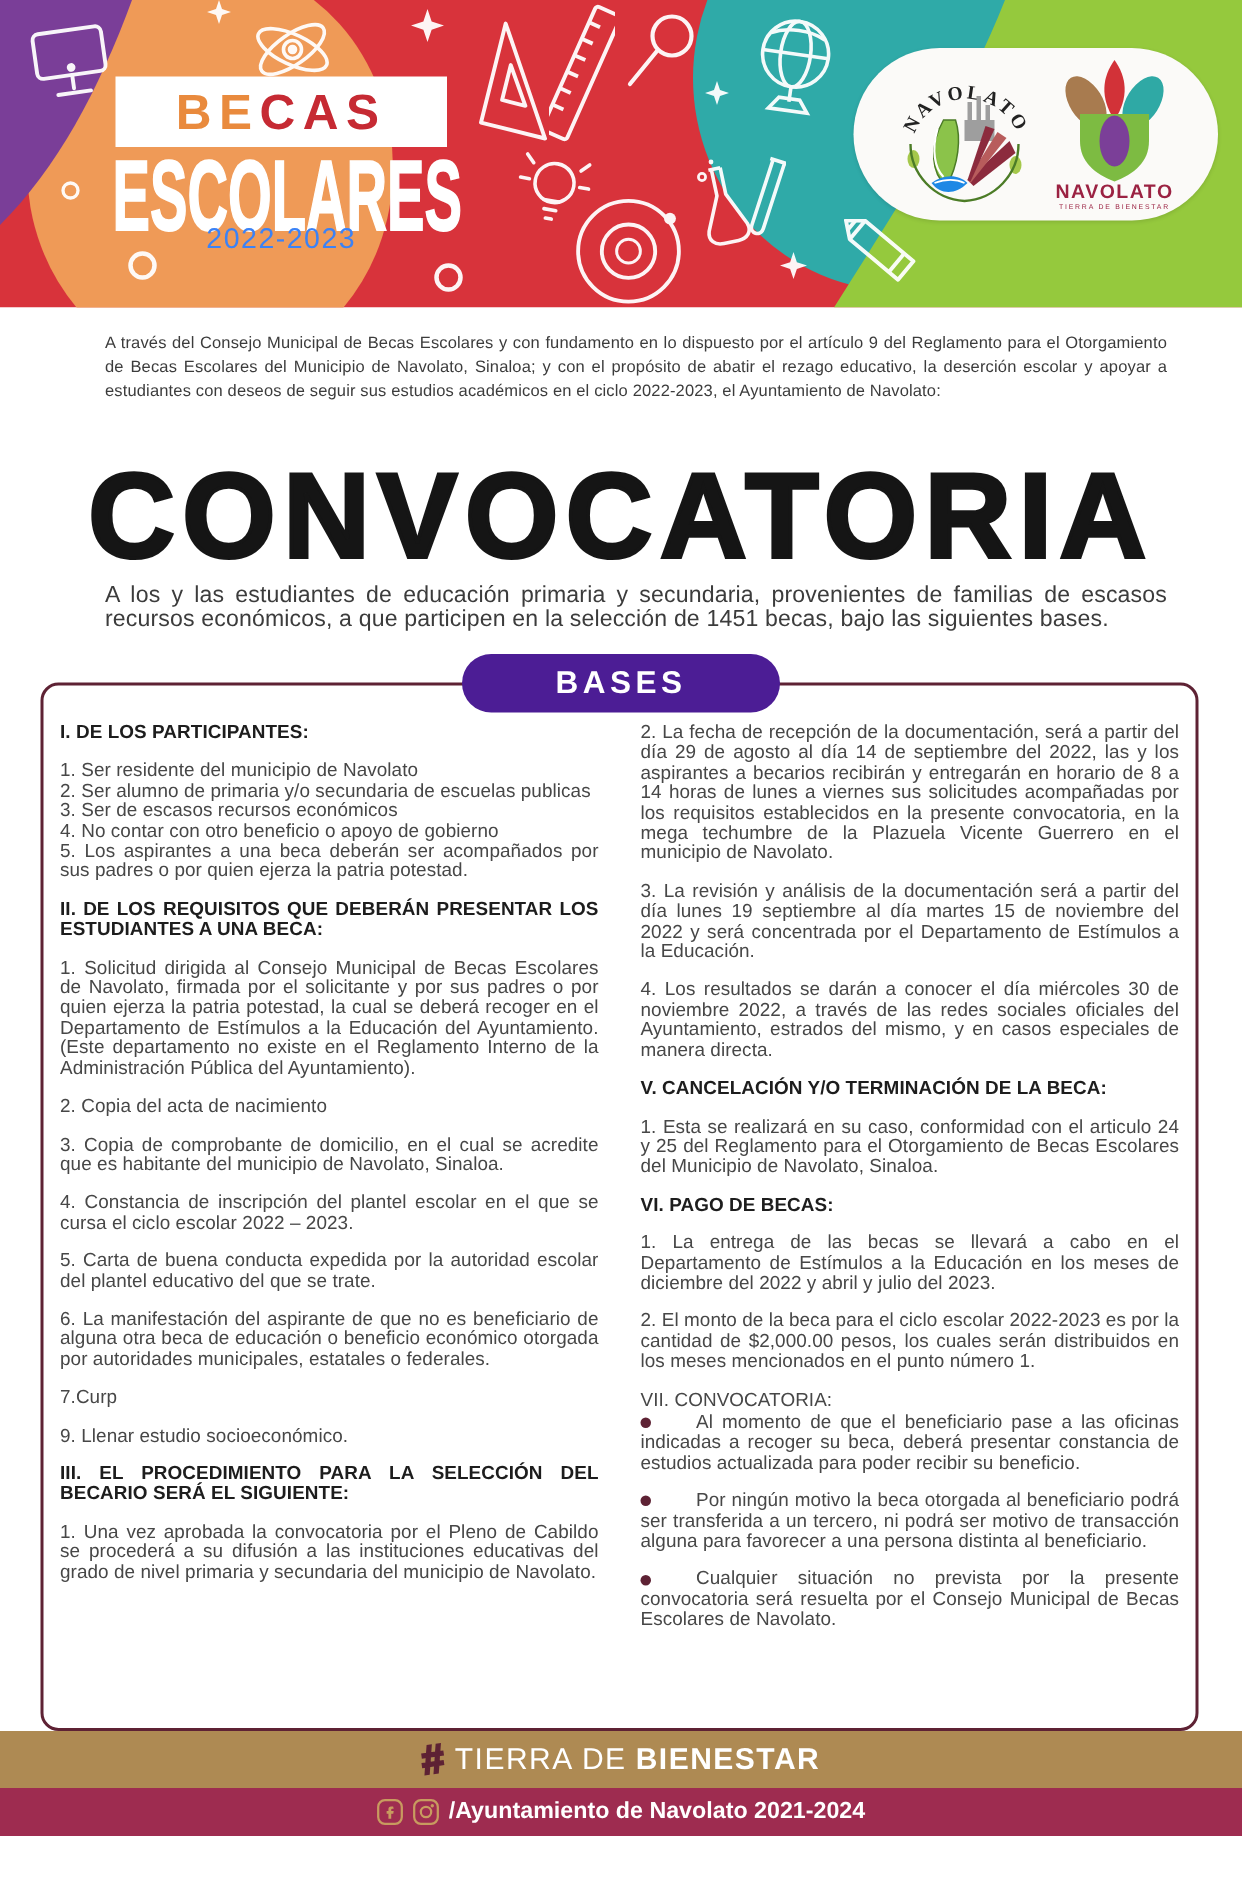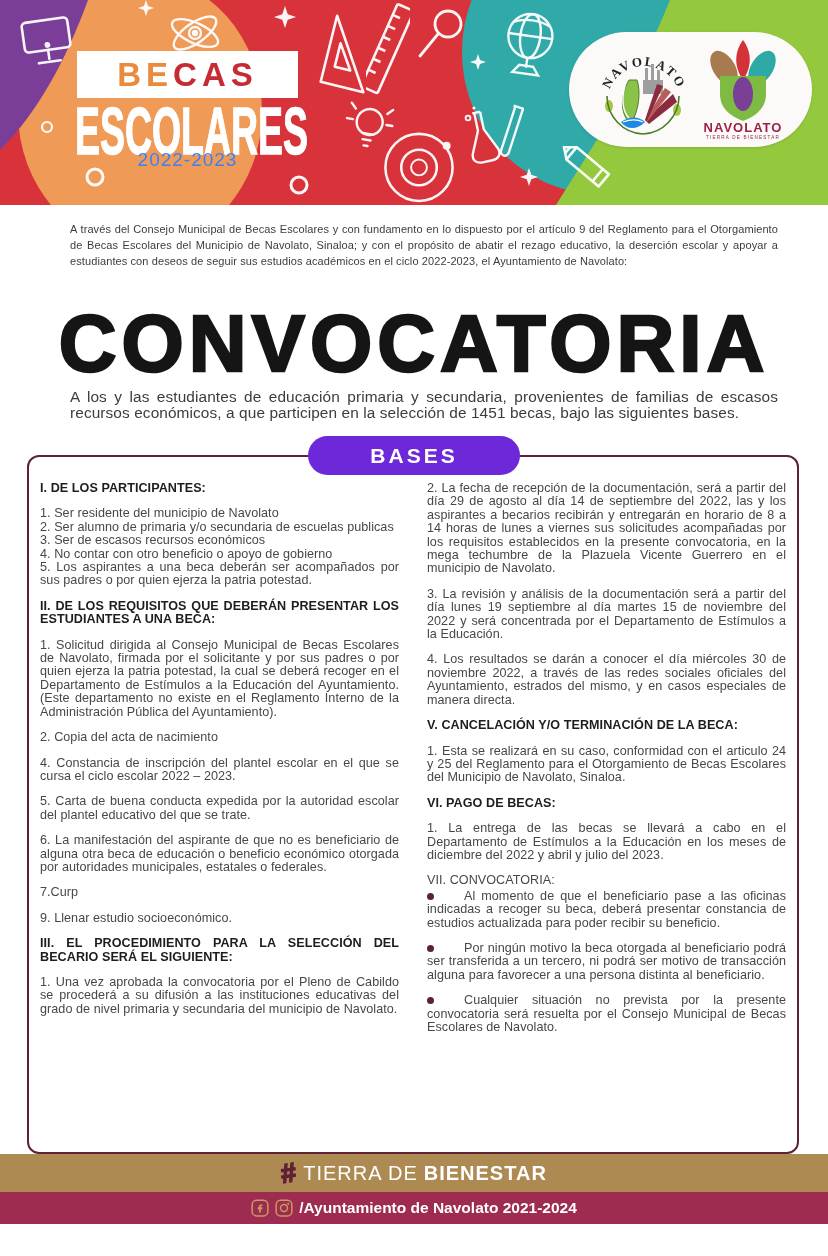--- a/index.html
+++ b/index.html
@@ -24,21 +24,21 @@
              box-shadow:0 1px 3px rgba(0,0,0,.12);}
   
   .intro{position:absolute;left:70px;top:221px;width:708px;margin:0;font-size:11px;
          line-height:16.1px;letter-spacing:.1px;color:#3c3c3c;text-align:justify;}
   .title{position:absolute;left:0;top:302px;width:828px;margin:0;text-align:center;
          font-size:80px;line-height:84px;font-weight:bold;color:#151515;letter-spacing:5px;
          -webkit-text-stroke:2.5px #151515;white-space:nowrap;}
   .subtitle{position:absolute;left:70px;top:389px;width:708px;margin:0;font-size:15.4px;
             line-height:16.1px;letter-spacing:.1px;color:#3c3c3c;text-align:justify;}
   .bases-pill{position:absolute;left:50%;top:436px;transform:translateX(-50%);z-index:3;
-              width:212px;height:39px;background:#6d28d9;border-radius:20px;display:flex;
+              width:212px;height:39px;background:#4c1d95;border-radius:20px;display:flex;
               align-items:center;justify-content:center;}
   .bases-pill span{color:#fff;font-size:21px;font-weight:bold;letter-spacing:3px;}
   .content-box{position:absolute;left:27px;top:455px;width:772px;height:699px;box-sizing:border-box;
                border:2px solid #5E2234;border-radius:12px;display:flex;gap:28px;
                padding:25px 11px 0 11px;overflow:hidden;z-index:2;background:#fff;}
   .col{flex:1 1 0;min-width:0;}
   .item{margin:0 0 12px 0;font-size:12.6px;line-height:13.4px;color:#474747;
         text-align:justify;letter-spacing:.05px;}
   .item.para{white-space:pre-line;}
   .item.heading{font-weight:bold;color:#1d1d1d;}
@@ -230,36 +230,38 @@
     <div class="col" id="col-left">
         <div class="item heading">I. DE LOS PARTICIPANTES:</div>
         <div class="item para">1. Ser residente del municipio de Navolato
 2. Ser alumno de primaria y/o secundaria de escuelas publicas
 3. Ser de escasos recursos económicos
 4. No contar con otro beneficio o apoyo de gobierno
 5. Los aspirantes a una beca deberán ser acompañados por sus padres o por quien ejerza la patria potestad.</div>
         <div class="item heading">II. DE LOS REQUISITOS QUE DEBERÁN PRESENTAR LOS ESTUDIANTES A UNA BECA:</div>
         <div class="item para">1. Solicitud dirigida al Consejo Municipal de Becas Escolares de Navolato, firmada por el solicitante y por sus padres o por quien ejerza la patria potestad, la cual se deberá recoger en el Departamento de Estímulos a la Educación del Ayuntamiento. (Este departamento no existe en el Reglamento Interno de la Administración Pública del Ayuntamiento).</div>
         <div class="item para">2. Copia del acta de nacimiento</div>
+        <div class="item para">3. Copia de comprobante de domicilio, en el cual se acredite que es habitante del municipio de Navolato, Sinaloa.</div>
         <div class="item para">4. Constancia de inscripción del plantel escolar en el que se cursa el ciclo escolar 2022 – 2023.</div>
         <div class="item para">5. Carta de buena conducta expedida por la autoridad escolar del plantel educativo del que se trate.</div>
         <div class="item para">6. La manifestación del aspirante de que no es beneficiario de alguna otra beca de educación o beneficio económico otorgada por autoridades municipales, estatales o federales.</div>
         <div class="item para">7.Curp</div>
         <div class="item para">9. Llenar estudio socioeconómico.</div>
         <div class="item heading">III. EL PROCEDIMIENTO PARA LA SELECCIÓN DEL BECARIO SERÁ EL SIGUIENTE:</div>
         <div class="item para">1. Una vez aprobada la convocatoria por el Pleno de Cabildo se procederá a su difusión a las instituciones educativas del grado de nivel primaria y secundaria del municipio de Navolato.</div>
       </div>
     <div class="col" id="col-right">
         <div class="item para">2. La fecha de recepción de la documentación, será a partir del día 29 de agosto al día 14 de septiembre del 2022, las y los aspirantes a becarios recibirán y entregarán en horario de 8 a 14 horas de lunes a viernes sus solicitudes acompañadas por los requisitos establecidos en la presente convocatoria, en la mega techumbre de la Plazuela Vicente Guerrero en el municipio de Navolato.</div>
         <div class="item para">3. La revisión y análisis de la documentación será a partir del día lunes 19 septiembre al día martes 15 de noviembre del 2022 y será concentrada por el Departamento de Estímulos a la Educación.</div>
         <div class="item para">4. Los resultados se darán a conocer el día miércoles 30 de noviembre 2022, a través de las redes sociales oficiales del Ayuntamiento, estrados del mismo, y en casos especiales de manera directa.</div>
         <div class="item heading">V. CANCELACIÓN Y/O TERMINACIÓN DE LA BECA:</div>
         <div class="item para">1. Esta se realizará en su caso, conformidad con el articulo 24 y 25 del Reglamento para el Otorgamiento de Becas Escolares del Municipio de Navolato, Sinaloa.</div>
         <div class="item heading">VI. PAGO DE BECAS:</div>
         <div class="item para">1. La entrega de las becas se llevará a cabo en el Departamento de Estímulos a la Educación en los meses de diciembre del 2022 y abril y julio del 2023.</div>
+        <div class="item para">2. El monto de la beca para el ciclo escolar 2022-2023 es por la cantidad de $2,000.00 pesos, los cuales serán distribuidos en los meses mencionados en el punto número 1.</div>
         <div class="item plain">VII.  CONVOCATORIA:</div>
         <div class="item bullet"><span class="dot"></span><span>Al momento de que el beneficiario pase a las oficinas indicadas a recoger su beca, deberá presentar constancia de estudios actualizada para poder recibir su beneficio.</span></div>
         <div class="item bullet"><span class="dot"></span><span>Por ningún motivo la beca otorgada al beneficiario podrá ser transferida a un tercero, ni podrá ser motivo de transacción alguna para favorecer a una persona distinta al beneficiario.</span></div>
         <div class="item bullet"><span class="dot"></span><span>Cualquier situación no prevista por la presente convocatoria será resuelta por el Consejo Municipal de Becas Escolares de Navolato.</span></div>
       </div>
   </div>
 
   <div class="bar bar-gold">
     <span class="hash">#</span>
     <span class="slogan"><span>TIERRA DE</span><b>BIENESTAR</b></span>

